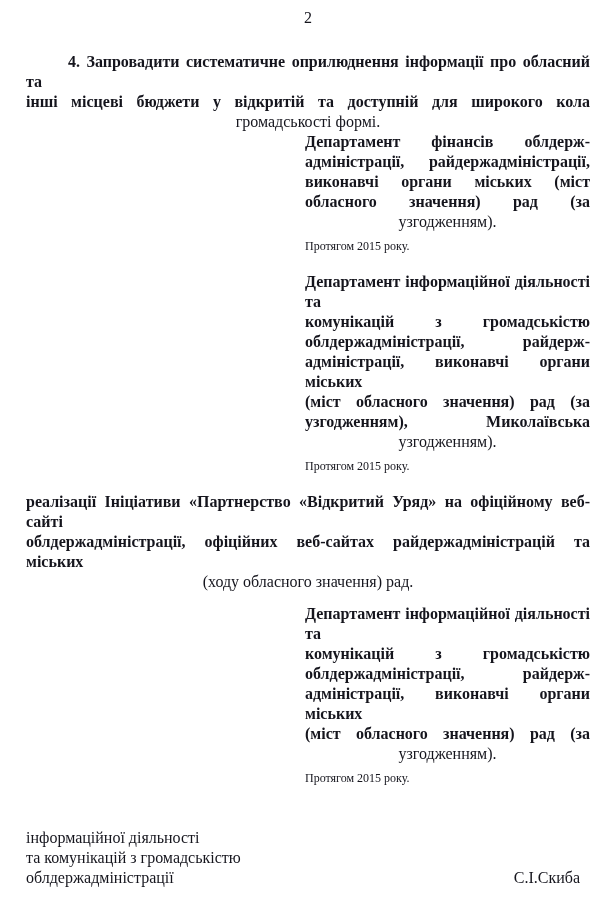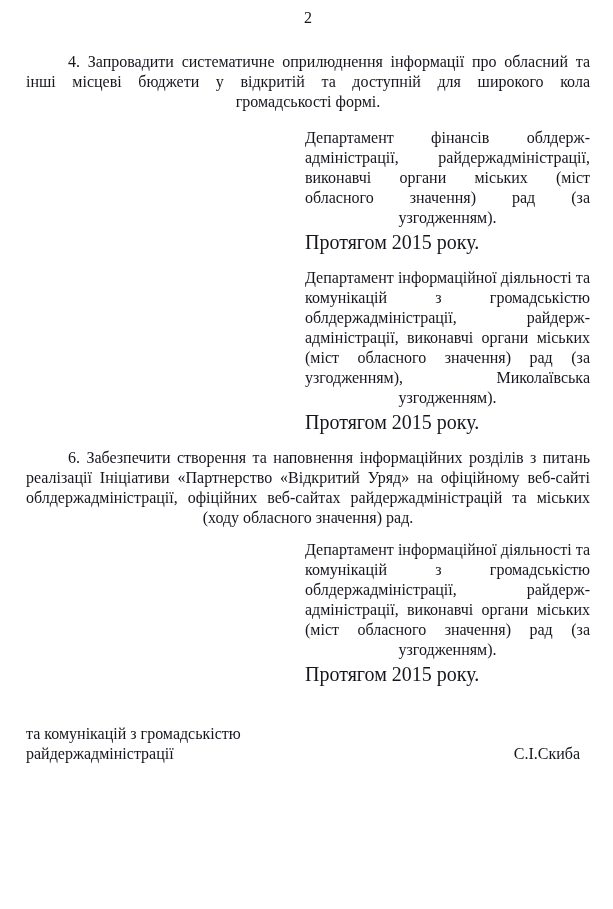--- a/index.html
+++ b/index.html
@@ -19,40 +19,40 @@
   .pagenum {
     text-align: center;
     font-size: 16px;
     line-height: 20px;
   }
   .para {
     font-size: 16px;
     line-height: 20px;
   }
   .para .line { font-size: 16px; line-height: 20px; }
-  .jline { text-align: justify; text-align-last: justify; }
+  .jline { text-align: justify; text-align-last: justify; font-weight: bold; }
   .lline { text-align: center; }
   .indent { text-indent: 42px; }
   .p4  { margin-top: 24px; }
   .p5  { margin-top: 16px; }
   .p6  { margin-top: 16px; }
   .respblock {
     margin-left: 279px;
     width: 285px;
     font-size: 16px;
     line-height: 20px;
   }
-  .b1 { margin-top: 16px; }
+  .b1 { }
   .b2 { margin-top: 16px; }
   .b3 { margin-top: 12px; }
   .term {
     margin-left: 279px;
     width: 285px;
     margin-top: 4px;
-    font-size: 20px;
+    font-size: 12px;
     line-height: 20px;
     text-align: left;
   }
   .signature {
     margin-top: 40px;
     display: flex;
     justify-content: space-between;
     align-items: flex-end;
   }
   .sig-left {
@@ -93,37 +93,37 @@
     <div class="jline">комунікацій з громадськістю</div>
     <div class="jline">облдержадміністрації, райдерж-</div>
     <div class="jline">адміністрації, виконавчі органи міських</div>
     <div class="jline">(міст обласного значення) рад (за</div>
     <div class="jline">узгодженням), Миколаївська</div>
     <div class="lline">узгодженням).</div>
   </div>
   <div class="term">Протягом 2015 року.</div>
 
   <div class="para p6">
-    <div class="line jline indent">6. Забезпечити створення та наповнення інформаційних розділів з питань</div>
     <div class="line jline">реалізації Ініціативи «Партнерство «Відкритий Уряд» на офіційному веб-сайті</div>
     <div class="line jline">облдержадміністрації, офіційних веб-сайтах райдержадміністрацій та міських</div>
     <div class="line lline">(ходу обласного значення) рад.</div>
   </div>
 
   <div class="respblock b3">
     <div class="jline">Департамент інформаційної діяльності та</div>
     <div class="jline">комунікацій з громадськістю</div>
     <div class="jline">облдержадміністрації, райдерж-</div>
     <div class="jline">адміністрації, виконавчі органи міських</div>
     <div class="jline">(міст обласного значення) рад (за</div>
     <div class="lline">узгодженням).</div>
   </div>
   <div class="term">Протягом 2015 року.</div>
 
   <div class="signature">
     <div class="sig-left">
+      <div>інформаційної діяльності</div>
       <div>та комунікацій з громадськістю</div>
-      <div>райдержадміністрації</div>
+      <div>облдержадміністрації</div>
     </div>
     <div class="sig-name">С.І.Скиба</div>
   </div>
 
 </div>
 
 </body></html>

